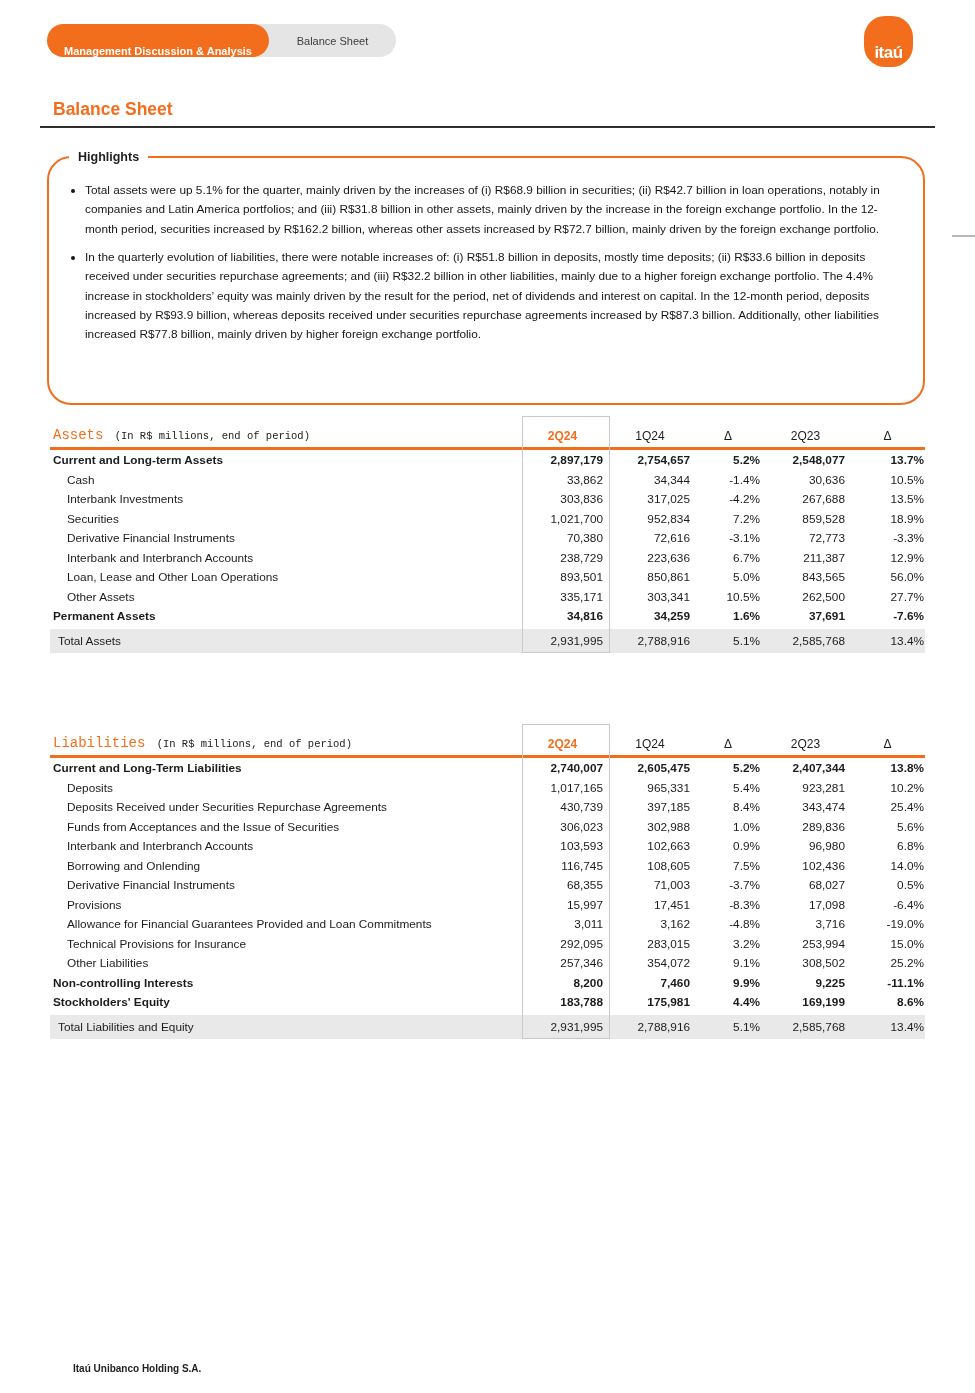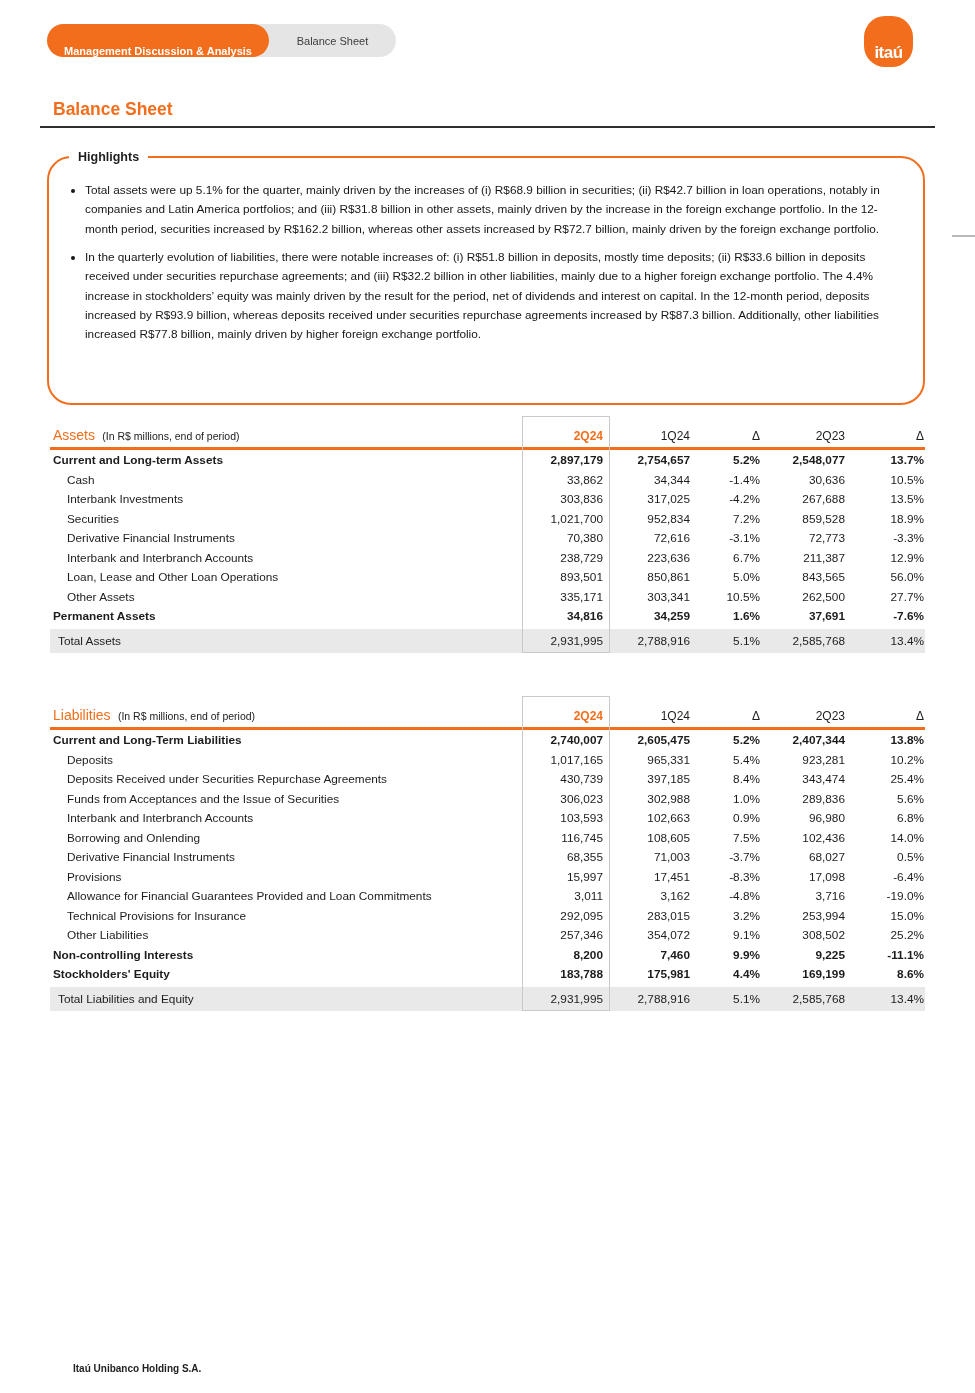--- a/index.html
+++ b/index.html
@@ -66,36 +66,36 @@
     font-weight:bold; font-size:12.5px; color:#1f1f1f;
   }
   .highlights ul{margin:17px 0 0; padding-left:30px; list-style:disc;}
   .highlights li{
     font-size:11.8px; line-height:1.64; margin-bottom:9px; color:#161616;
   }
 
   
   .tbl-wrap{position:absolute; left:50px; width:875px;}
   .assets-wrap{top:422px;}
-  .liab-wrap{top:702px;}
+  .liab-wrap{top:730px;}
   .hl-box{
     position:absolute; left:472px; width:88px; top:-6px; bottom:0;
     border:1px solid #C9C9C9; pointer-events:none;
   }
   table.tbl{border-collapse:collapse; table-layout:fixed; width:875px; color:var(--ink);}
   .col-label{width:472px;}
   .col-v0{width:88px;} .col-v1{width:86px;} .col-v2{width:70px;}
   .col-v3{width:85px;} .col-v4{width:74px;}
 
   .tbl thead th{
     border-bottom:3px solid var(--accent); vertical-align:bottom;
-    padding:5px 6px 4px 0; font-size:12px; font-weight:normal; text-align:right;
+    padding:5px 6px 4px 0; font-size:12px; font-weight:normal; text-align:center;
     white-space:nowrap;
   }
-  .tbl thead th.label-cell{text-align:left; padding-left:3px;}
+  .tbl thead th.label-cell{text-align:left; padding-left:3px;font-family:Liberation Mono, monospace;}
   .tbl thead th.v0{color:var(--accent); font-weight:bold; padding-right:7px;}
   .tbl thead th.v4{padding-right:1px;}
   .tbl-title{color:var(--accent); font-size:14px;}
   .tbl-sub{color:#222; font-size:10.5px; margin-left:4px;}
 
   .tbl td{
     font-size:11.8px; padding:3px 6px 2.5px 0; white-space:nowrap;
   }
   .tbl td.num{text-align:right;}
   .tbl td.v0{padding-right:7px;}

